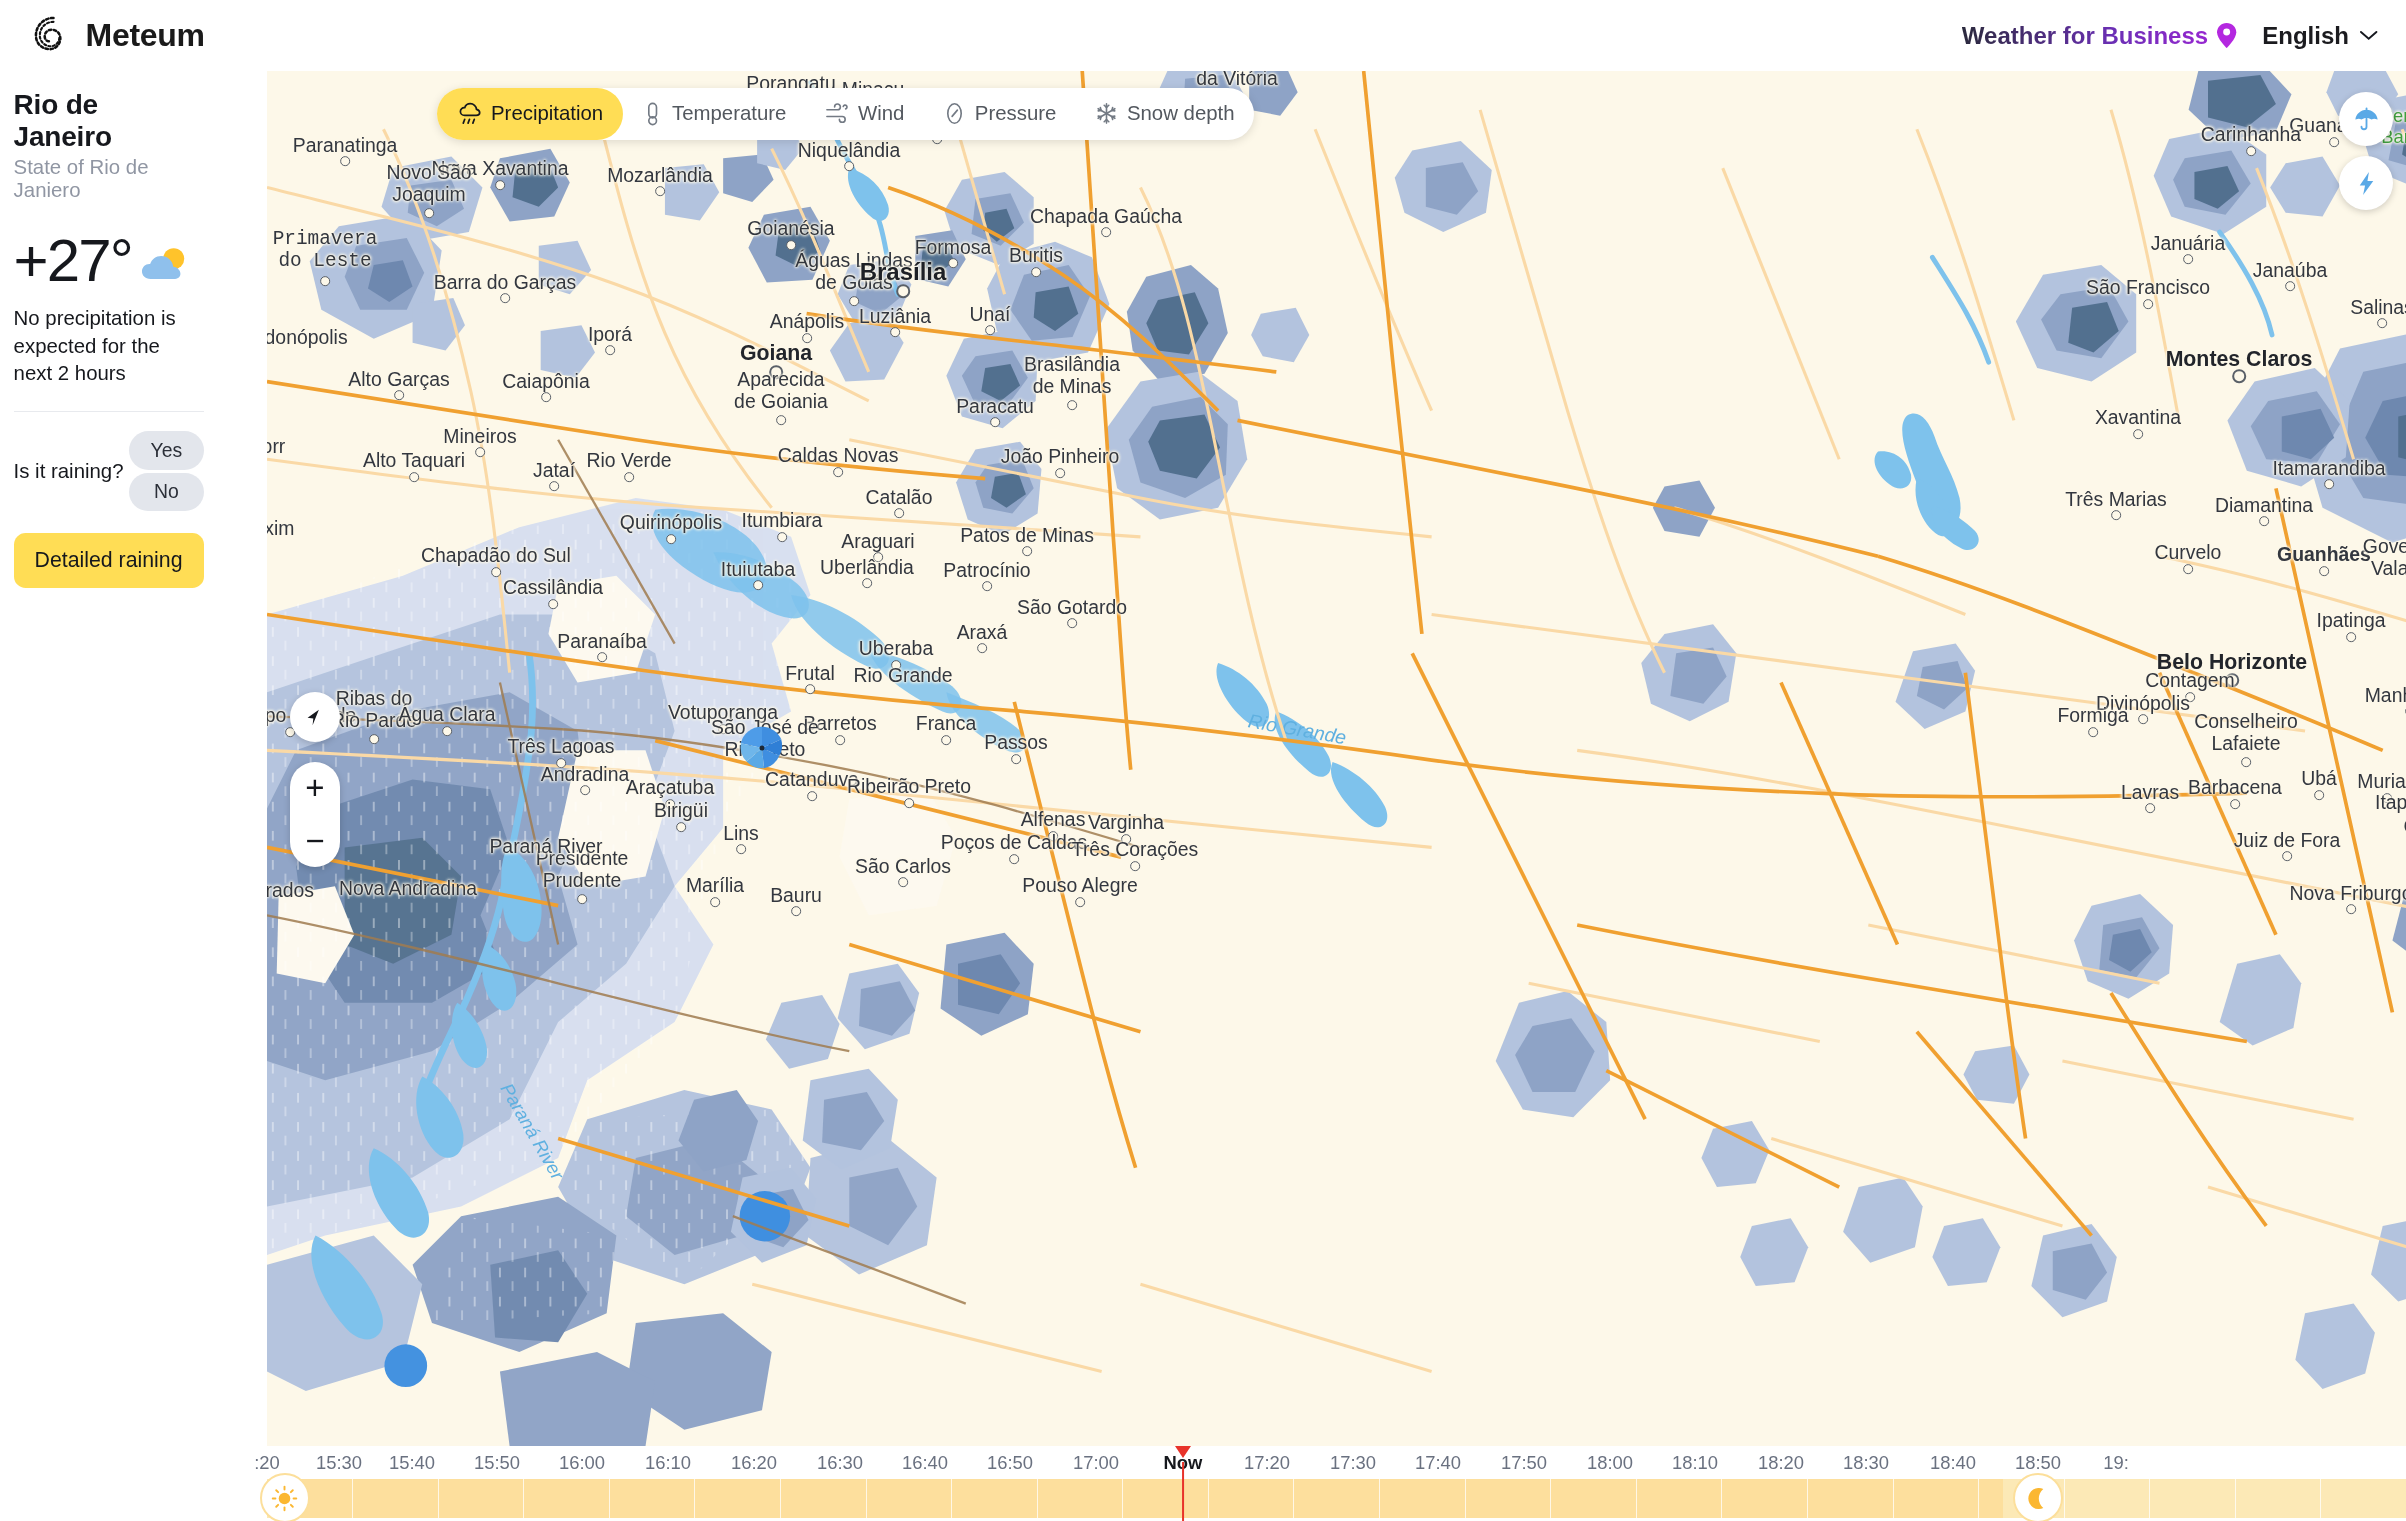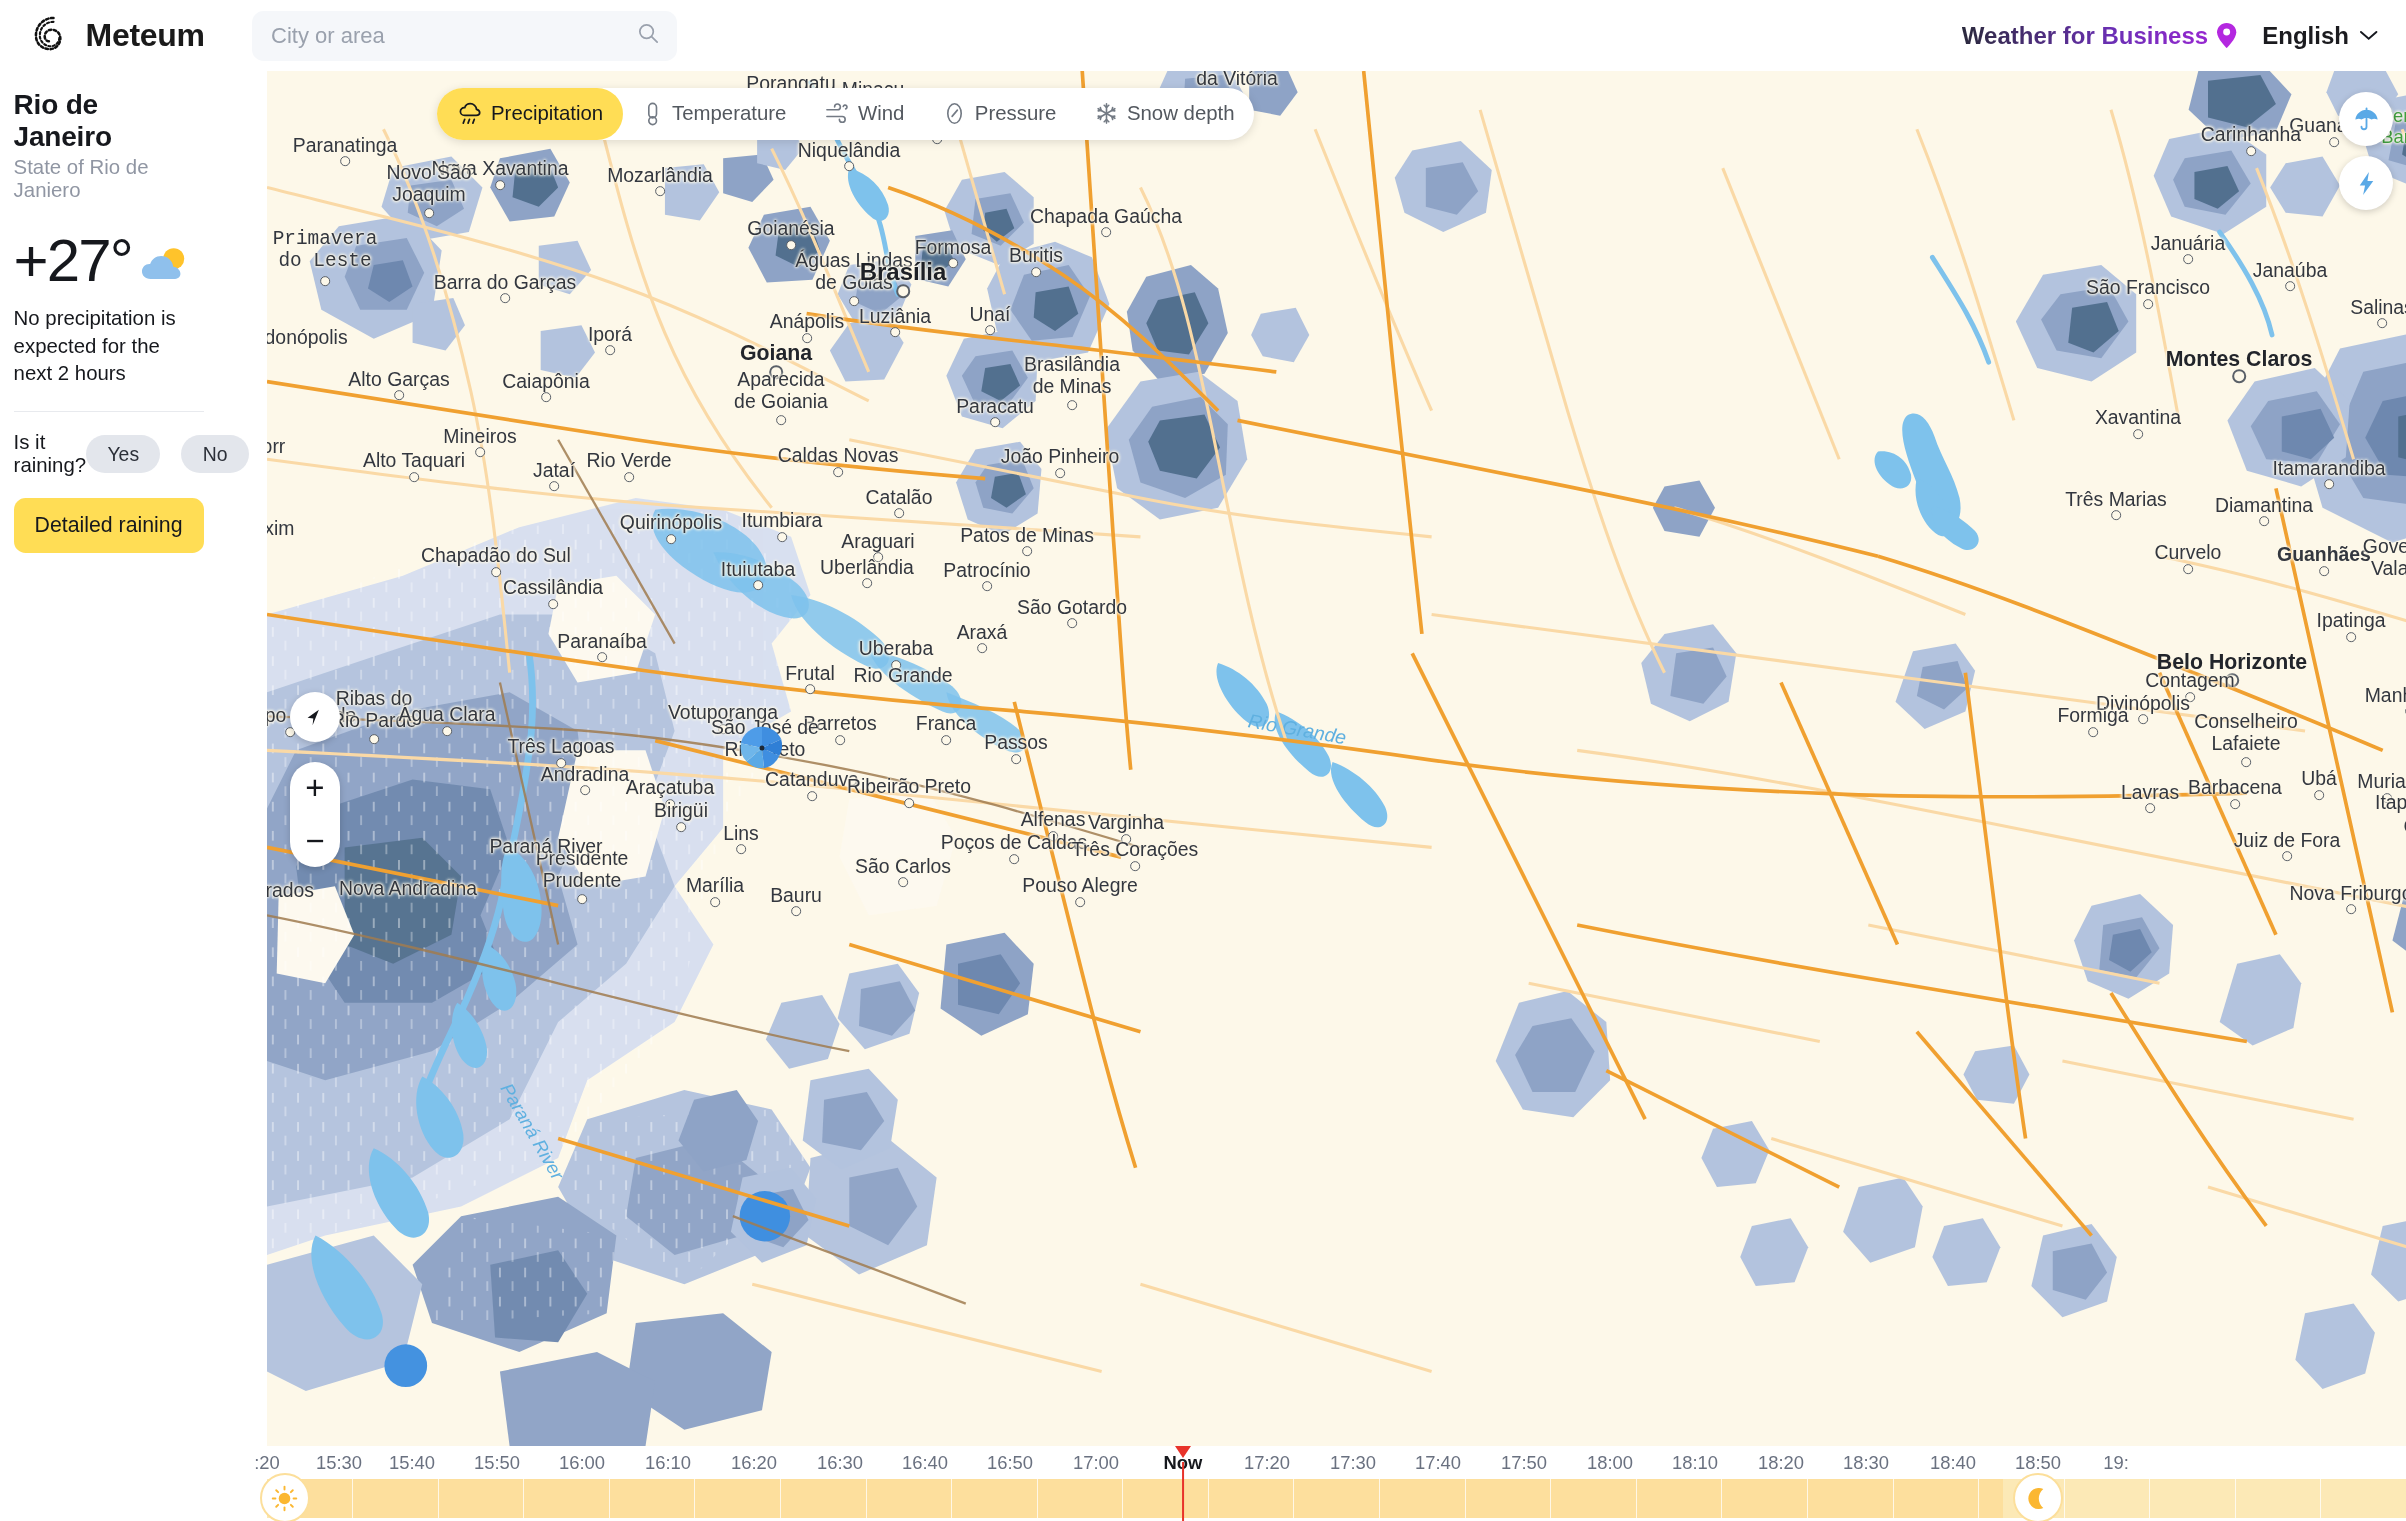--- a/index.html
+++ b/index.html
@@ -53,21 +53,21 @@
     background: #fff; padding: 17.5px 17.5px 0 13.6px; z-index: 50;
   }
   #city-name { font-size: 28px; font-weight: 700; color: #16181d; letter-spacing: -0.2px; }
   #city-region { font-size: 20.4px; color: #9096a3; margin-top: 3.9px; }
   #temp-row { display: flex; align-items: center; margin-top: 29px; gap: 5.8px; }
   #temp-value { font-size: 60px; font-weight: 400; color: #16181d; letter-spacing: -1.9px; line-height: 1; }
   #precip-text { font-size: 20.4px; color: #16181d; line-height: 1.35; margin-top: 13.6px; }
   #divider { height: 1px; background: #e8eaee; margin: 23px 0 0 0; }
   #rain-q { display: flex; align-items: center; margin-top: 19.4px; }
   #rain-q-label { font-size: 20.4px; color: #16181d; }
-  .yn-group { margin-left: auto; display: flex; gap: 21px; }
+  .yn-group { margin-left: auto; display: flex; gap: 3px; flex-direction: column; }
   .yn-btn {
     background: #e3e6ec; border-radius: 21.3px; padding: 7.8px 21.3px;
     font-size: 19.4px; color: #2b2f38; cursor: pointer; border: none;
     font-family: "Liberation Sans", sans-serif;
   }
   #detailed-btn {
     margin-top: 21.3px; width: 100%; height: 55px; background: #ffdd55;
     border: none; border-radius: 11.6px; font-size: 21.3px; color: #16181d;
     cursor: pointer; font-family: "Liberation Sans", sans-serif;
   }
@@ -164,29 +164,20 @@
         <g fill="#111">
           <path d="M21 3 C11 3 3 11 3 21 C3 29 9 35 17 35 C23 35 28 30 28 24 C28 19 24 15 19 15 C15 15 12 18 12 22 C12 25 14 27 17 27" fill="none" stroke="#111" stroke-width="2.6" stroke-dasharray="2.5 2.6" stroke-linecap="round"></path>
           <path d="M21 7 C13 7 7 13 7 21 C7 27 12 32 18 32 C23 32 27 28 27 23" fill="none" stroke="#111" stroke-width="2.2" stroke-dasharray="2.2 2.4" stroke-linecap="round"></path>
         </g>
       </svg>
     </span>
     <span class="brand-text">Meteum</span>
   </div>
 
 
-  <div id="search-box">
-    <input type="text" placeholder="City or area" style="">
-    <span style="margin-left:auto;">
-      <svg width="25" height="25" viewBox="0 0 26 26" fill="none" stroke="#9aa1ad" stroke-width="1.8">
-        <circle cx="11" cy="11" r="7"></circle>
-          <line x1="16.2" y1="16.2" x2="22" y2="22" stroke-linecap="round"></line>
-      </svg>
-    </span>
-  </div>
 
   <div id="header-right">
     <span id="biz">
       <span>Weather for Business</span>
       <span style="display:inline-flex;">
         <svg width="21.3" height="27" viewBox="0 0 22 28">
             <path d="M11 1 C5.5 1 1 5.3 1 10.6 C1 17.4 11 27 11 27 C11 27 21 17.4 21 10.6 C21 5.3 16.5 1 11 1 Z" fill="#b428e0"></path>
             <circle cx="11" cy="10.3" r="3.6" fill="#fff"></circle>
           </svg>
       </span>

